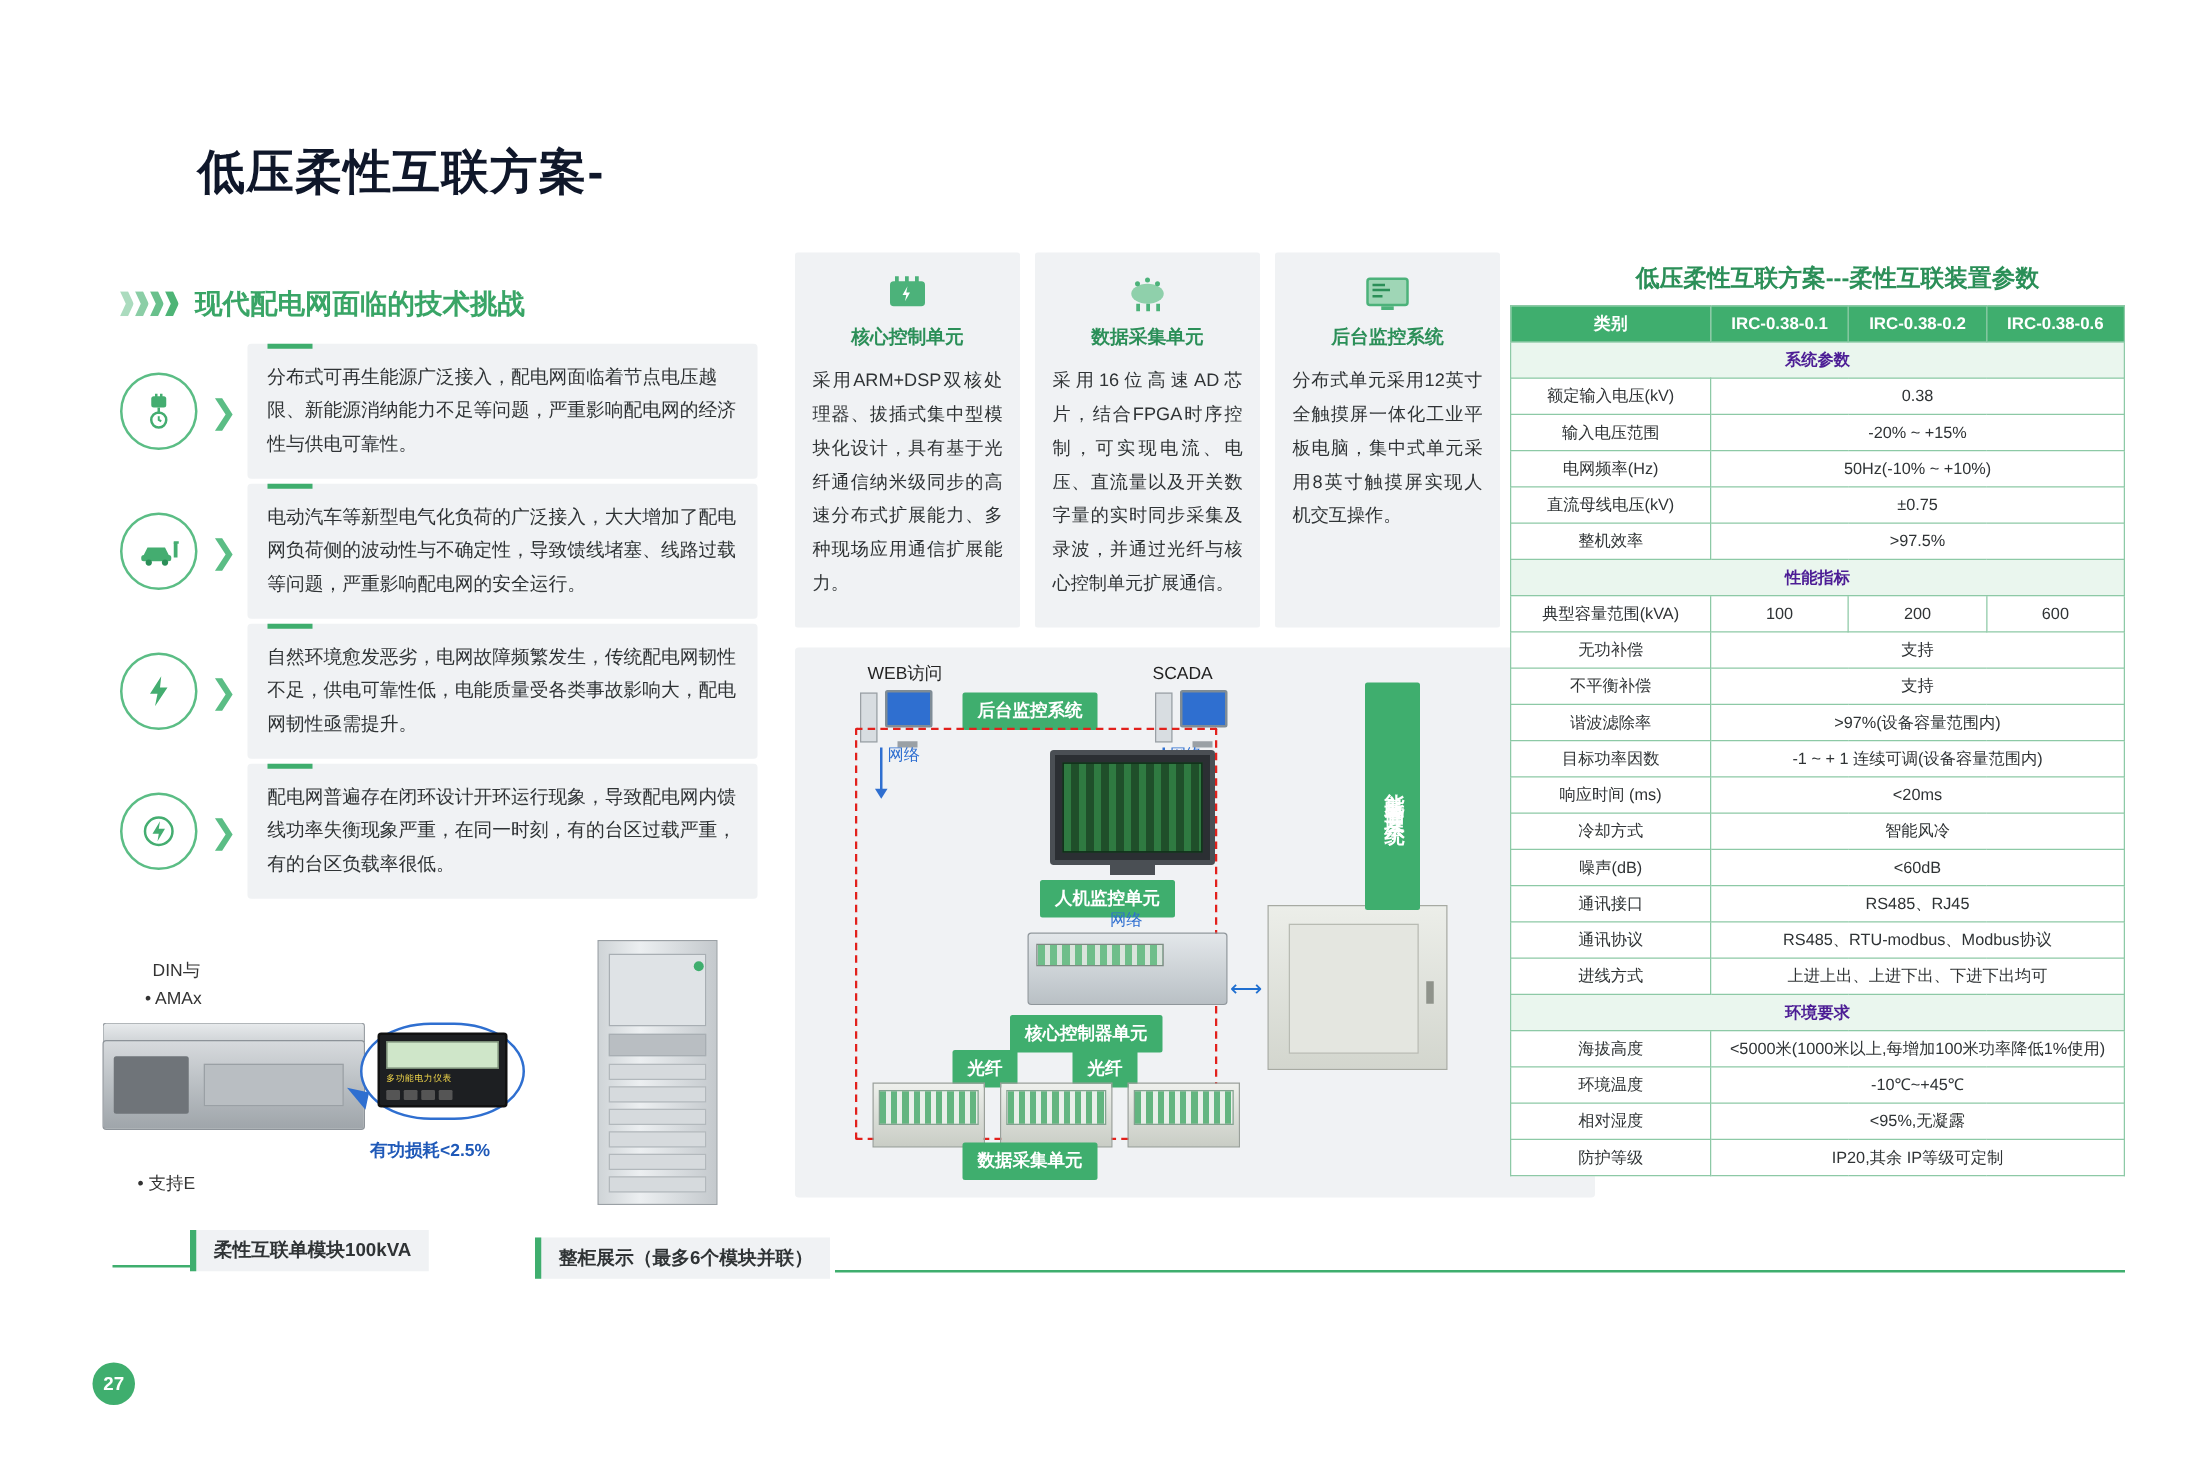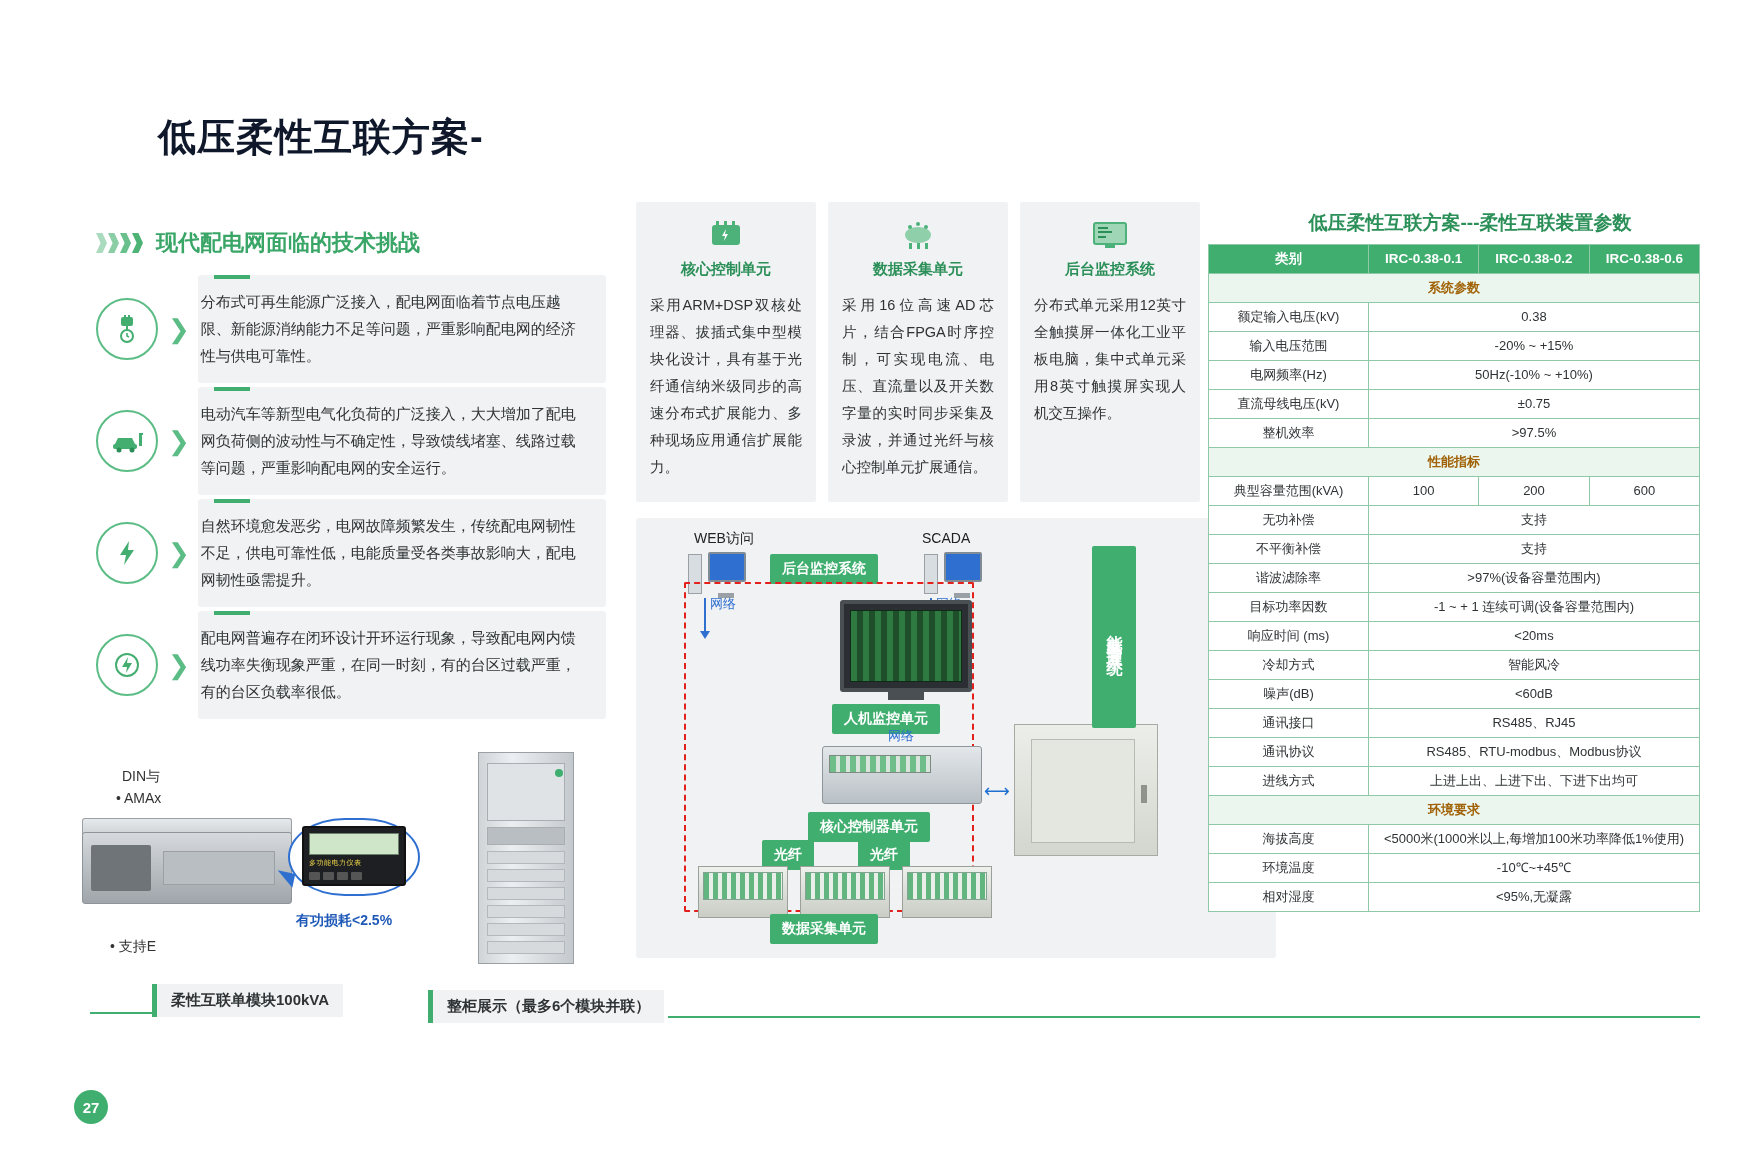--- a/index.html
+++ b/index.html
@@ -38,21 +38,21 @@
   .ch-item { display: flex; align-items: center; margin-bottom: 14px; height: 98px; }
   .ch-icon {
     width: 62px; height: 62px; border-radius: 50%;
     border: 2px solid #5bbd85; flex: 0 0 62px;
     display: flex; align-items: center; justify-content: center;
     color: #44ad70; font-size: 26px; background: #fff;
   }
   .ch-arrow { color: #5bbd85; font-size: 26px; margin: 0 8px 0 10px; flex: 0 0 auto; }
   .ch-box {
     flex: 1 1 auto; background: #f0f2f4; border-radius: 3px;
-    padding: 13px 16px 14px 3px; position: relative; min-height: 96px;
+    padding: 13px 16px 14px 16px; position: relative; min-height: 96px;
   }
   .ch-box:before {
     content: ""; position: absolute; left: 16px; top: 0;
     width: 36px; height: 4px; background: #3fae6e;
   }
   .ch-text { font-size: 15px; line-height: 27px; color: #2f3335; }
 
   
   .note-a { position: absolute; left: 122px; top: 768px; font-size: 14px; color: #333; text-align: center; }
   .note-b { position: absolute; left: 116px; top: 790px; font-size: 14px; color: #333; }
@@ -202,21 +202,21 @@
     position: absolute; left: 1208px; top: 244px; width: 492px;
     border-collapse: collapse; font-size: 13px; background: #fff;
   }
   table.spec th, table.spec td {
     border: 1px solid #8dc9a6; padding: 5px 4px; text-align: center; color: #2f3335;
     line-height: 18px;
   }
   table.spec thead th { background: #3fae6e; color: #fff; font-weight: bold; font-size: 13.5px; }
   table.spec td.lbl { width: 160px; }
   table.spec tr.section td {
-    background: #eaf6ee; color: #a16207; font-weight: bold;
+    background: #eaf6ee; color: #4c1d95; font-weight: bold;
   }
 
   
   .pagenum {
     position: absolute; left: 74px; top: 1090px; width: 34px; height: 34px;
     border-radius: 50%; background: #3fae6e; color: #fff;
     display: flex; align-items: center; justify-content: center;
     font-size: 15px; font-weight: bold;
   }
 </style>
@@ -534,18 +534,22 @@
         <td colspan="3">&lt;5000米(1000米以上,每增加100米功率降低1%使用)</td>
       </tr>
       <tr>
         <td class="lbl">环境温度</td>
         <td colspan="3">-10℃~+45℃</td>
       </tr>
       <tr>
         <td class="lbl">相对湿度</td>
         <td colspan="3">&lt;95%,无凝露</td>
       </tr>
+      <tr>
+        <td class="lbl">防护等级</td>
+        <td colspan="3">IP20,其余 IP等级可定制</td>
+      </tr>
     </tbody>
   </table>
 
   <div class="pagenum">27</div>
 
 </div>
 
 </body></html>

